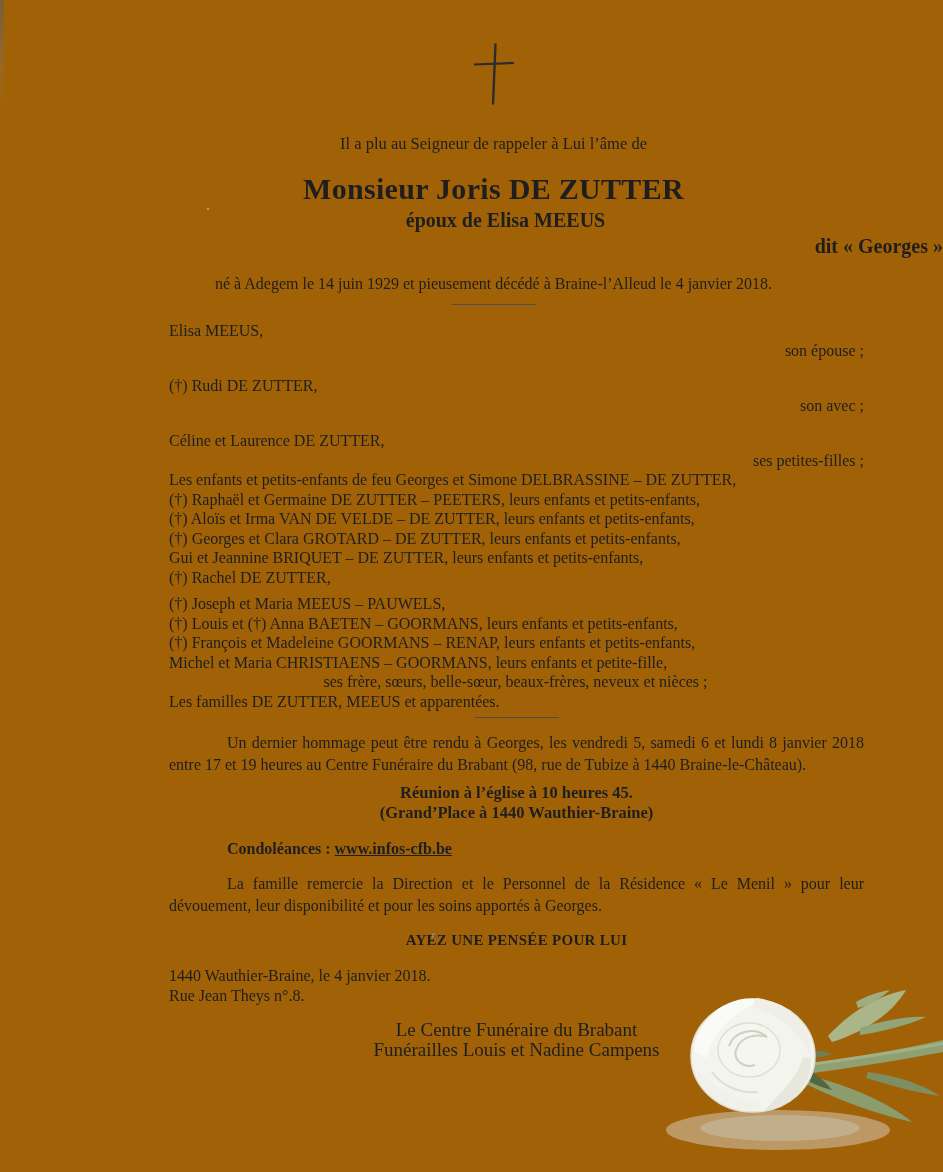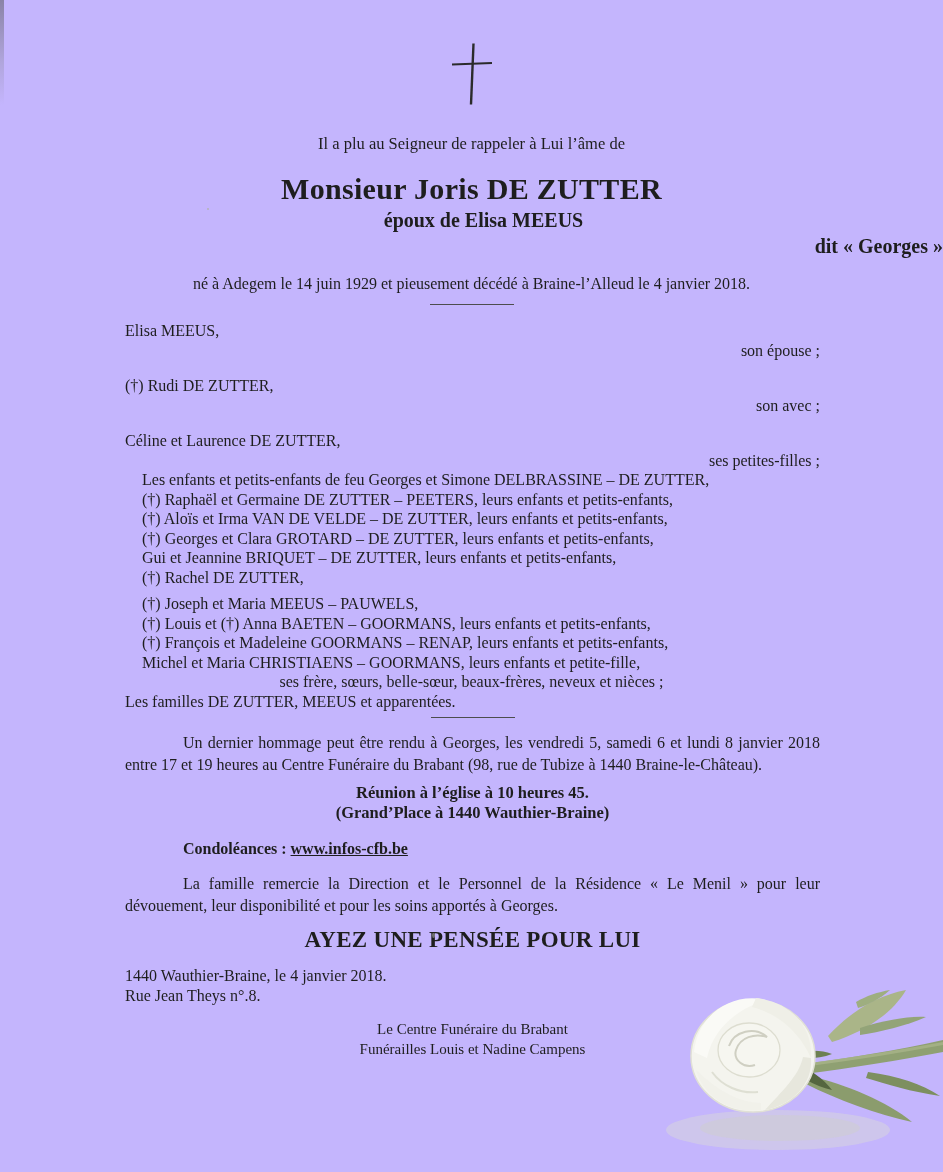--- a/index.html
+++ b/index.html
@@ -1,52 +1,53 @@
 <!DOCTYPE html>
 <html><head>
 <meta charset="utf-8">
 <style>
   html,body{margin:0;padding:0;background:#e9e9e9;}
   .page{
     position:relative;
     width:943px;height:1172px;
-    background:#c4b5fd;
+    background:#a16207;
     font-family:"Liberation Serif","DejaVu Serif",serif;
     color:#1e1e1e;
     overflow:hidden;
     box-sizing:border-box;
     padding-top:42px;
+    padding-left:44px;
   }
   .cross-wrap{text-align:center;height:64px;}
   .intro-line{margin-top:28px;font-size:16.5px;line-height:20px;text-align:center;}
   .deceased-name{margin-top:18px;font-size:30px;line-height:34px;font-weight:bold;text-align:center;letter-spacing:.3px;}
   .spouse-line{margin-top:2px;font-size:20px;line-height:24px;font-weight:bold;text-align:center;margin-left:24px;}
   .nickname-line{margin-top:2px;font-size:20px;line-height:24px;font-weight:bold;text-align:right;}
   .dates-line{margin-top:16px;font-size:16px;line-height:20px;text-align:center;}
   .separator{margin:10px auto 0 auto;width:84px;border-top:1.6px solid #4d4d4d;height:0;}
   .content{margin-left:125px;width:695px;font-size:16px;}
   .sad-intro{margin-top:16px;line-height:20px;}
   .relative-name{margin-top:16px;line-height:19.5px;}
   .relative-rel{line-height:19.5px;text-align:right;}
-  .fam-line{line-height:19.5px;margin-left:17px;}
+  .fam-line{line-height:19.5px;}
   .group1{margin-top:0;}
   .group2{margin-top:7px;}
   .relation-group{line-height:19.5px;text-align:center;padding-right:2px;}
   .families-line{line-height:19.5px;}
   .separator2{margin:6px auto 0 auto;width:84px;border-top:1.6px solid #4d4d4d;height:0;}
   .para{margin-top:14px;line-height:21.5px;text-align:justify;text-indent:58px;}
   .bold{font-weight:bold;}
   .reunion-line{margin-top:8px;font-size:16.5px;line-height:20px;font-weight:bold;text-align:center;}
   .reunion-place{font-size:16.5px;line-height:20px;font-weight:bold;text-align:center;}
   .condolences{margin-top:16px;line-height:20px;font-weight:bold;padding-left:58px;}
   .condolences .url{text-decoration:underline;}
-  .motto{margin-top:14px;font-size:23px;line-height:20px;font-weight:bold;text-align:center;letter-spacing:.3px;}
+  .motto{margin-top:14px;font-size:15px;line-height:20px;font-weight:bold;text-align:center;letter-spacing:.3px;}
   .place-date{margin-top:16px;line-height:20px;}
   .address-line{line-height:20px;}
-  .footer{margin-top:14px;font-size:15px;line-height:19.5px;text-align:center;}
+  .footer{margin-top:14px;font-size:19px;line-height:19.5px;text-align:center;}
   .rose{position:absolute;left:660px;top:972px;width:283px;height:192px;}
   .scan-edge{position:absolute;left:0;top:0;width:4px;height:105px;
     background:linear-gradient(to bottom, rgba(90,90,95,.55), rgba(120,120,125,.25) 60%, rgba(150,150,150,0));}
   .speck{position:absolute;left:432px;top:933px;width:3px;height:5px;background:#9a9a9a;border-radius:40% 40% 60% 60%;opacity:.65;}
   .speck2{position:absolute;left:207px;top:208px;width:2px;height:2px;background:#b5b5b5;border-radius:50%;}
 </style>
 </head>
 <body>
 
 <div class="page">

